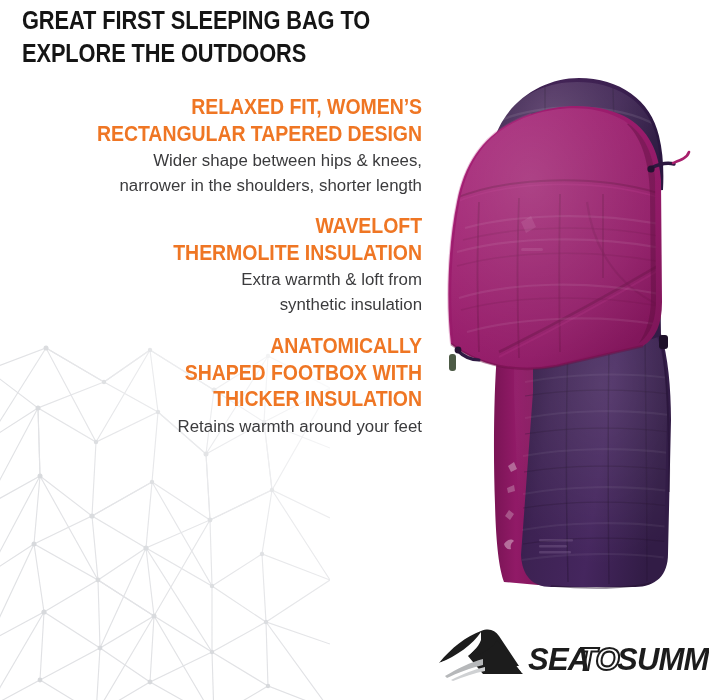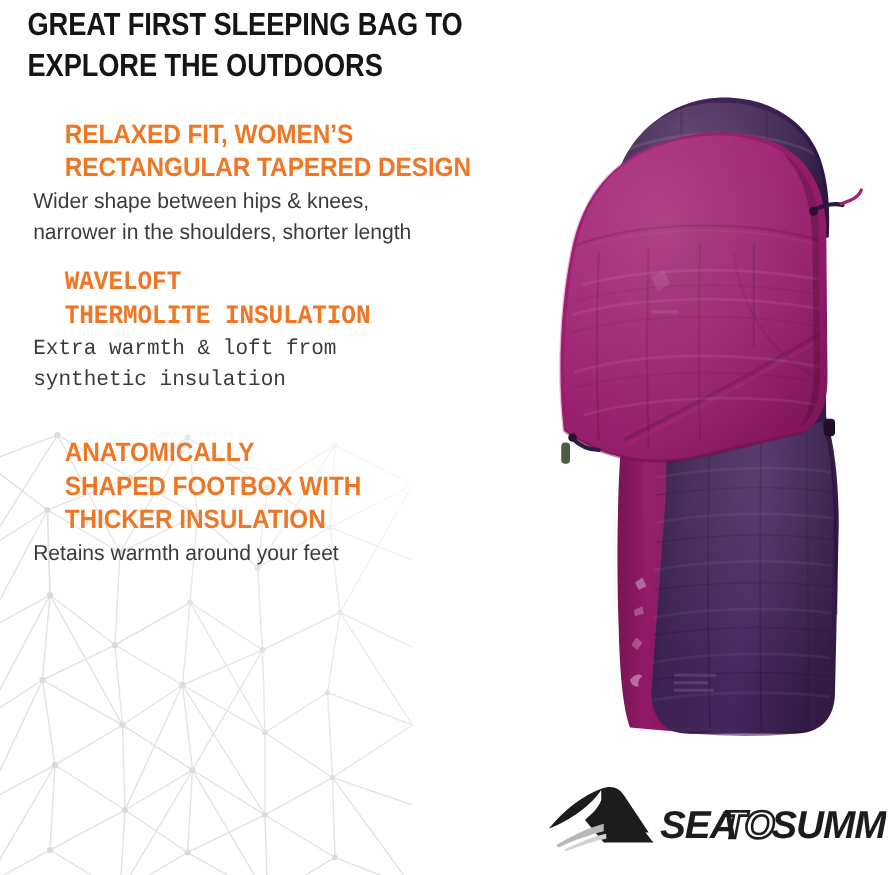--- a/index.html
+++ b/index.html
@@ -23,21 +23,22 @@
     line-height:33px;
     letter-spacing:-0.1px;
     color:#151515;
     text-transform:uppercase;
     transform:scaleX(0.855);
     transform-origin:left top;
     white-space:pre-line;
   }
   
   #features {
-    position:absolute; left:16px; top:94px; width:421px;
+    position:absolute; left:1px; top:94px; width:421px;
+    text-align:right;
   }
   .feature { margin-bottom:17px; }
   .feature:last-child { margin-bottom:0; }
   .f-head {
     font-weight:700;
     font-size:21.3px;
     line-height:26.5px;
     color:#ef7624;
     text-transform:uppercase;
     letter-spacing:-0.05px;
@@ -50,21 +51,21 @@
     font-size:17.3px;
     line-height:25px;
     color:#3b3b3d;
     white-space:pre-line;
     margin-top:1px;
     transform:scaleX(0.975);
     transform-origin:right top;
   }
   
   #feature-0 { margin-bottom:15px; }
-  #feature-1 { margin-bottom:32px;font-family:Liberation Mono, monospace; }
+  #feature-1 { margin-bottom:16px; }
   #feature-2 { margin-bottom:15px; }
 
   
   #product { position:absolute; left:437px; top:52px; width:276px; height:568px; }
 
   
   #logo { position:absolute; left:437px; top:628px; width:272px; height:54px; }
 </style>
 </head>
 <body>

